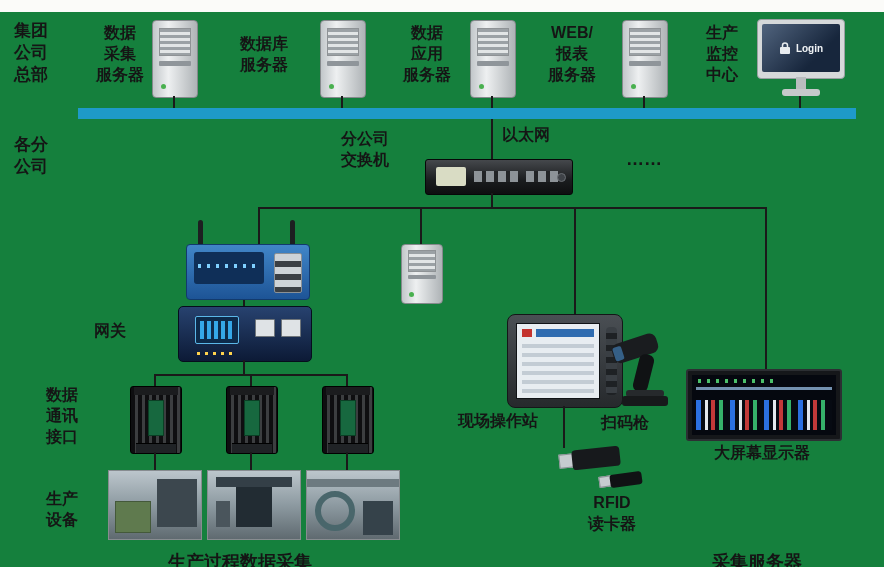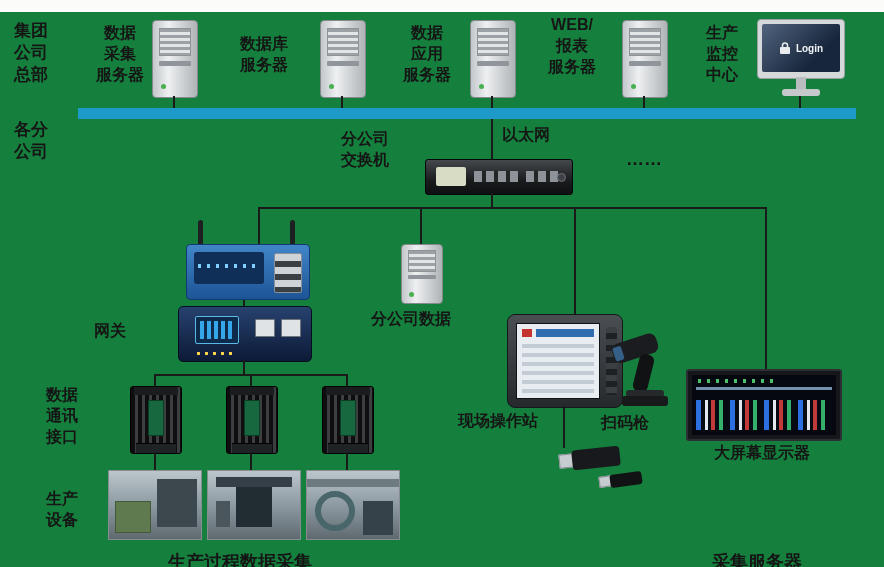--- a/index.html
+++ b/index.html
@@ -121,21 +121,21 @@
     <div>数据</div>
     <div>应用</div>
     <div>服务器</div>
   </div>
   <div class="tower" style="left:470px;top:8px;width:44px;height:76px;">
     <div class="tw-slats"></div>
     <div class="tw-drive"></div>
     <div class="tw-led"></div>
   </div>
 
-  <div class="lbl f16 ctr" style="left:542px;top:2px;width:60px;">
+  <div class="lbl f16 ctr" style="left:542px;top:10px;width:60px;">
     <div>WEB/</div>
     <div>报表</div>
     <div>服务器</div>
   </div>
   <div class="tower" style="left:622px;top:8px;width:44px;height:76px;">
     <div class="tw-slats"></div>
     <div class="tw-drive"></div>
     <div class="tw-led"></div>
   </div>
 
@@ -159,21 +159,21 @@
   </div>
 
   <div class="vline" style="left:173px;top:84px;height:12px;"></div>
   <div class="vline" style="left:341px;top:84px;height:12px;"></div>
   <div class="vline" style="left:491px;top:84px;height:12px;"></div>
   <div class="vline" style="left:643px;top:84px;height:12px;"></div>
   <div class="vline" style="left:799px;top:84px;height:12px;"></div>
 
   <div class="bus"></div>
 
-  <div class="lbl f17" style="left:14px;top:107px;">
+  <div class="lbl f17" style="left:14px;top:122px;">
     <div>各分</div>
     <div>公司</div>
   </div>
 
   <div class="vline" style="left:491px;top:107px;height:40px;"></div>
   <div class="lbl f16" style="left:502px;top:112px;">以太网</div>
 
   <div class="lbl f16 ctr" style="left:336px;top:116px;width:58px;">
     <div>分公司</div>
     <div>交换机</div>
@@ -216,21 +216,20 @@
     </div>
     <div class="gw-led"></div>
   </div>
 
   <div class="tower" style="left:401px;top:232px;width:40px;height:58px;">
     <div class="tw-slats"></div>
     <div class="tw-drive"></div>
     <div class="tw-led"></div>
   </div>
   <div class="lbl f16 ctr" style="left:352px;top:296px;width:118px;">
-    <div>分公司数据</div>
   </div>
 
   <div class="vline" style="left:243px;top:348px;height:14px;"></div>
   <div class="hline" style="left:154px;top:362px;width:194px;"></div>
   <div class="vline" style="left:154px;top:364px;height:10px;"></div>
   <div class="vline" style="left:250px;top:364px;height:10px;"></div>
   <div class="vline" style="left:346px;top:364px;height:10px;"></div>
 
   <div class="lbl f16" style="left:46px;top:372px;">
     <div>数据</div>
@@ -301,20 +300,24 @@
   <div class="lbl f16" style="left:601px;top:400px;">扫码枪</div>
 
   <div class="vline" style="left:563px;top:394px;height:42px;"></div>
 
   <div class="rfid">
     <div class="usb1tip"></div>
     <div class="usb1"></div>
     <div class="usb2tip"></div>
     <div class="usb2"></div>
   </div>
+  <div class="lbl f16 ctr" style="left:570px;top:480px;width:84px;">
+    <div>RFID</div>
+    <div>读卡器</div>
+  </div>
 
   <div class="bigscreen">
     <div class="bs-inner">
       <div class="bs-dots"></div>
       <div class="bs-strip"></div>
       <div class="bs-bars"></div>
     </div>
   </div>
   <div class="lbl f16 ctr" style="left:686px;top:430px;width:152px;">大屏幕显示器</div>
 

